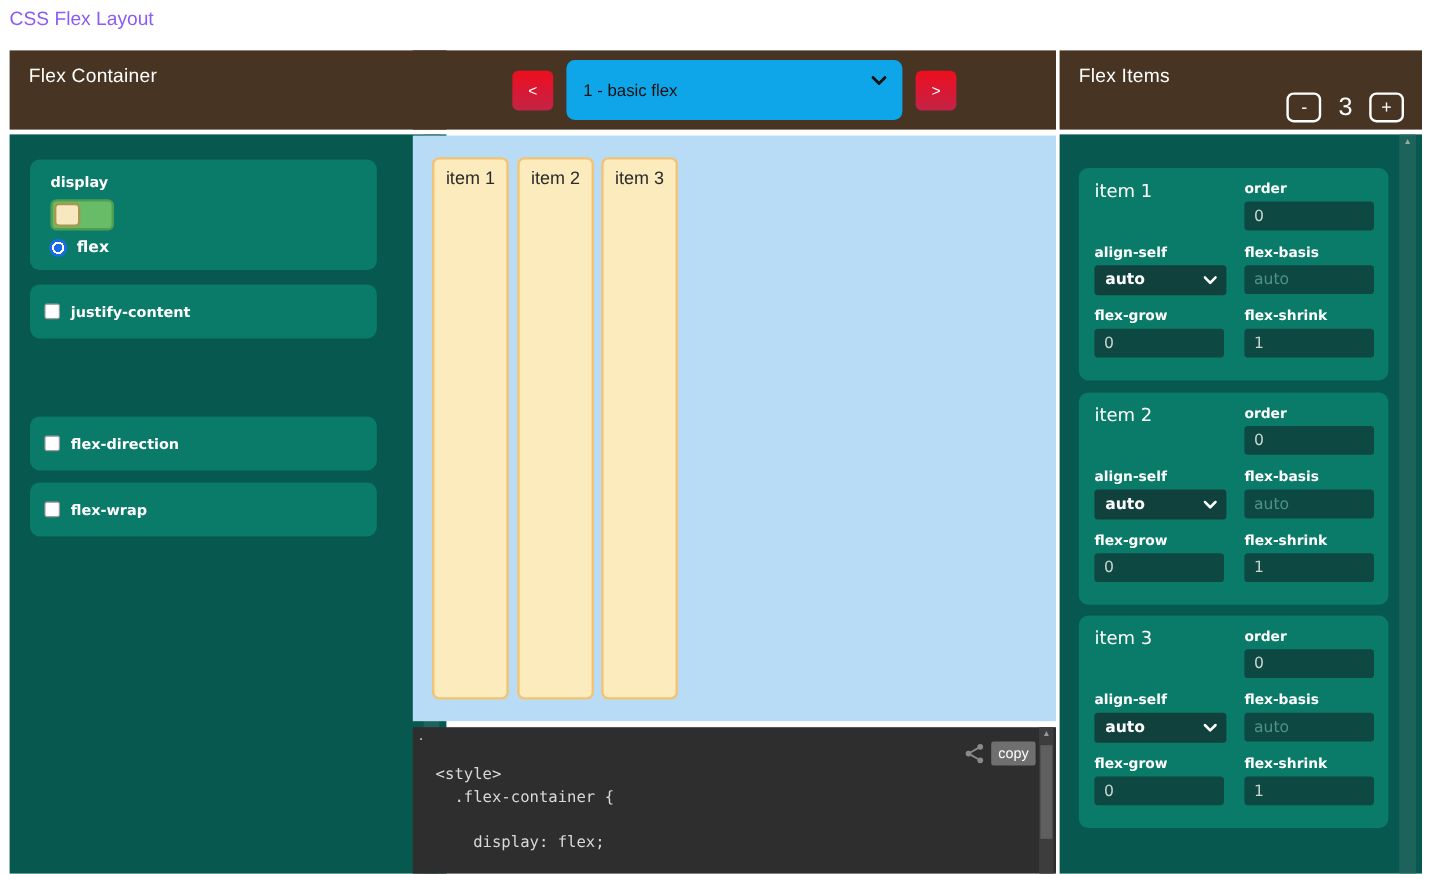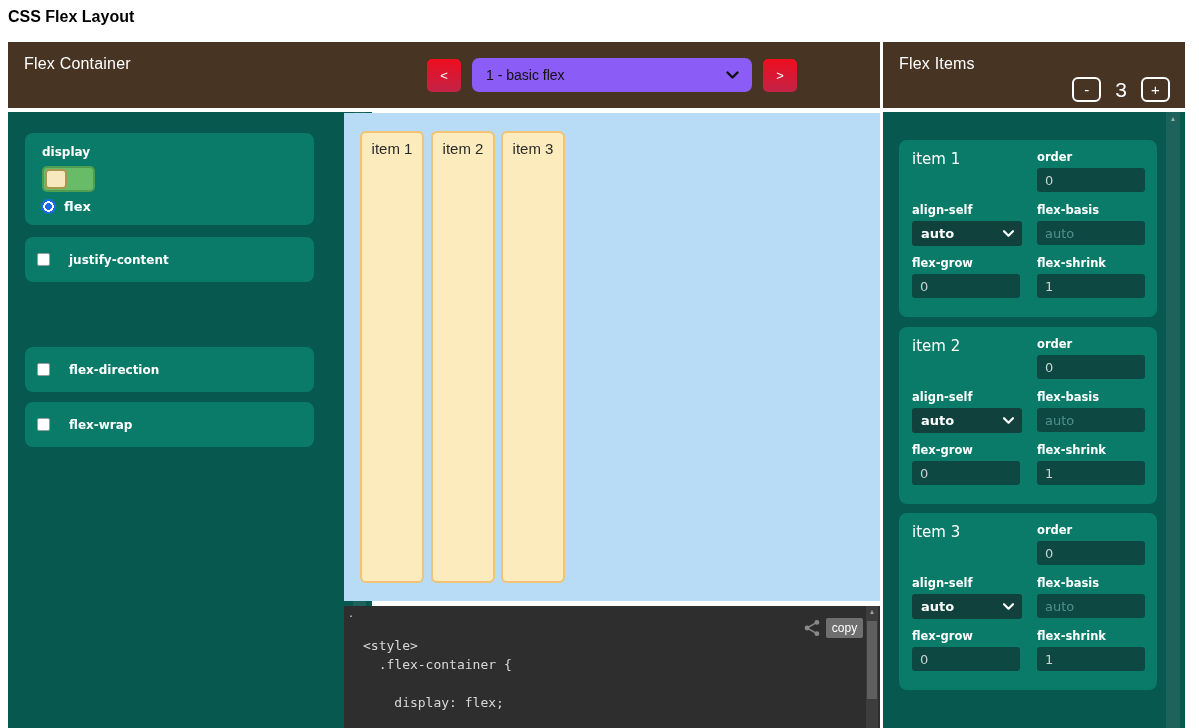--- a/index.html
+++ b/index.html
@@ -1,19 +1,19 @@
 <!DOCTYPE html>
 <html><head>
 <meta charset="utf-8">
 <style>
   * { margin:0; padding:0; box-sizing:border-box; }
   html,body { width:1199px; height:728px; background:#ffffff; overflow:hidden;
               font-family:"Liberation Sans", sans-serif; }
 
-  .page-title { position:absolute; left:8px; top:8px; font-size:16px; font-weight:bold; color:#000000; }
+  .page-title { position:absolute; left:8px; top:8px; font-size:16px; font-weight:normal; color:#8b5cf6; }
 
   .panel { position:absolute; top:42px; height:686px; }
   .panel-left  { left:8px;   width:364px; }
   .panel-mid   { left:344px; width:536px; }
   .panel-right { left:883px; width:302px; }
 
   .p-header { position:absolute; top:0; left:0; right:0; height:66px; background:#483423; color:#fff; }
   .p-header .p-title { position:absolute; left:16px; top:13px; font-size:16px; letter-spacing:.2px; }
   .p-body { position:absolute; top:70px; left:0; right:0; bottom:0; background:#07594F; overflow:hidden; }
 
@@ -29,32 +29,32 @@
                    font-size:12px; font-weight:bold; color:#fff; }
   .toggle { position:absolute; left:17px; top:33px; width:53px; height:26px; background:#69BC67;
             border:2px solid #4F9E51; border-radius:5px; }
   .toggle .knob { position:absolute; left:1px; top:1px; width:22px; height:20px; background:#F8E8C0;
                   border:2px solid #A8984F; border-radius:4px; }
   .radio-row { position:absolute; left:16px; top:66px; display:flex; align-items:center; gap:8px; }
   .radio { width:15px; height:15px; border-radius:50%;
            background:radial-gradient(circle,#1B6BE8 0 3.5px,#fff 3.5px 5.2px,#1B6BE8 5.2px 7.5px); }
   .radio-label { font-family:"DejaVu Sans",sans-serif; font-size:13px; font-weight:bold; color:#fff; }
 
-  .opt-card { height:45px; display:flex; align-items:center; gap:19px; padding-left:12px; }
+  .opt-card { height:45px; display:flex; align-items:center; gap:9px; padding-left:12px; }
   .opt-1{top:125px} .opt-2{top:180px} .opt-3{top:235px} .opt-4{top:290px} .opt-5{top:345px}
   .checkbox { width:13px; height:13px; background:#fff; border:1px solid #9c9c9c; border-radius:2px; flex:none; }
   .opt-label { font-family:"DejaVu Sans",sans-serif; font-size:12px; font-weight:bold; color:#fff; }
 
   
   .nav-bar { position:absolute; top:0; left:0; right:0; height:66px; display:flex; align-items:center;
              justify-content:center; gap:11px; }
   .nav-btn { width:34px; height:33px; border:none; border-radius:5px; color:#fff; font-size:13px;
              background:linear-gradient(180deg,#EE0E1E 0%,#C32347 100%); cursor:pointer;
              font-family:"Liberation Sans",sans-serif; }
-  .nav-select { width:280px; height:34px; background:#8b5cf6; border-radius:7px; position:relative;
+  .nav-select { width:280px; height:50px; background:#0ea5e9; border-radius:7px; position:relative;
                 display:flex; align-items:center; padding:0 14px; cursor:pointer; }
   .nav-select .sel-text { font-size:14px; color:#111; }
   .nav-select svg { position:absolute; right:13px; top:13px; }
 
   .preview { position:absolute; top:71px; left:0; right:0; height:488px; background:#B8DCF6; }
   .pv-item { position:absolute; top:18px; width:64px; height:452px; background:#FCEBBC;
              border:2px solid #F2C275; border-radius:6px; text-align:center; padding-top:7px;
              font-size:15px; color:#2b2b2b; }
   .pv-1{left:16px} .pv-2{left:87px} .pv-3{left:157px}
 

